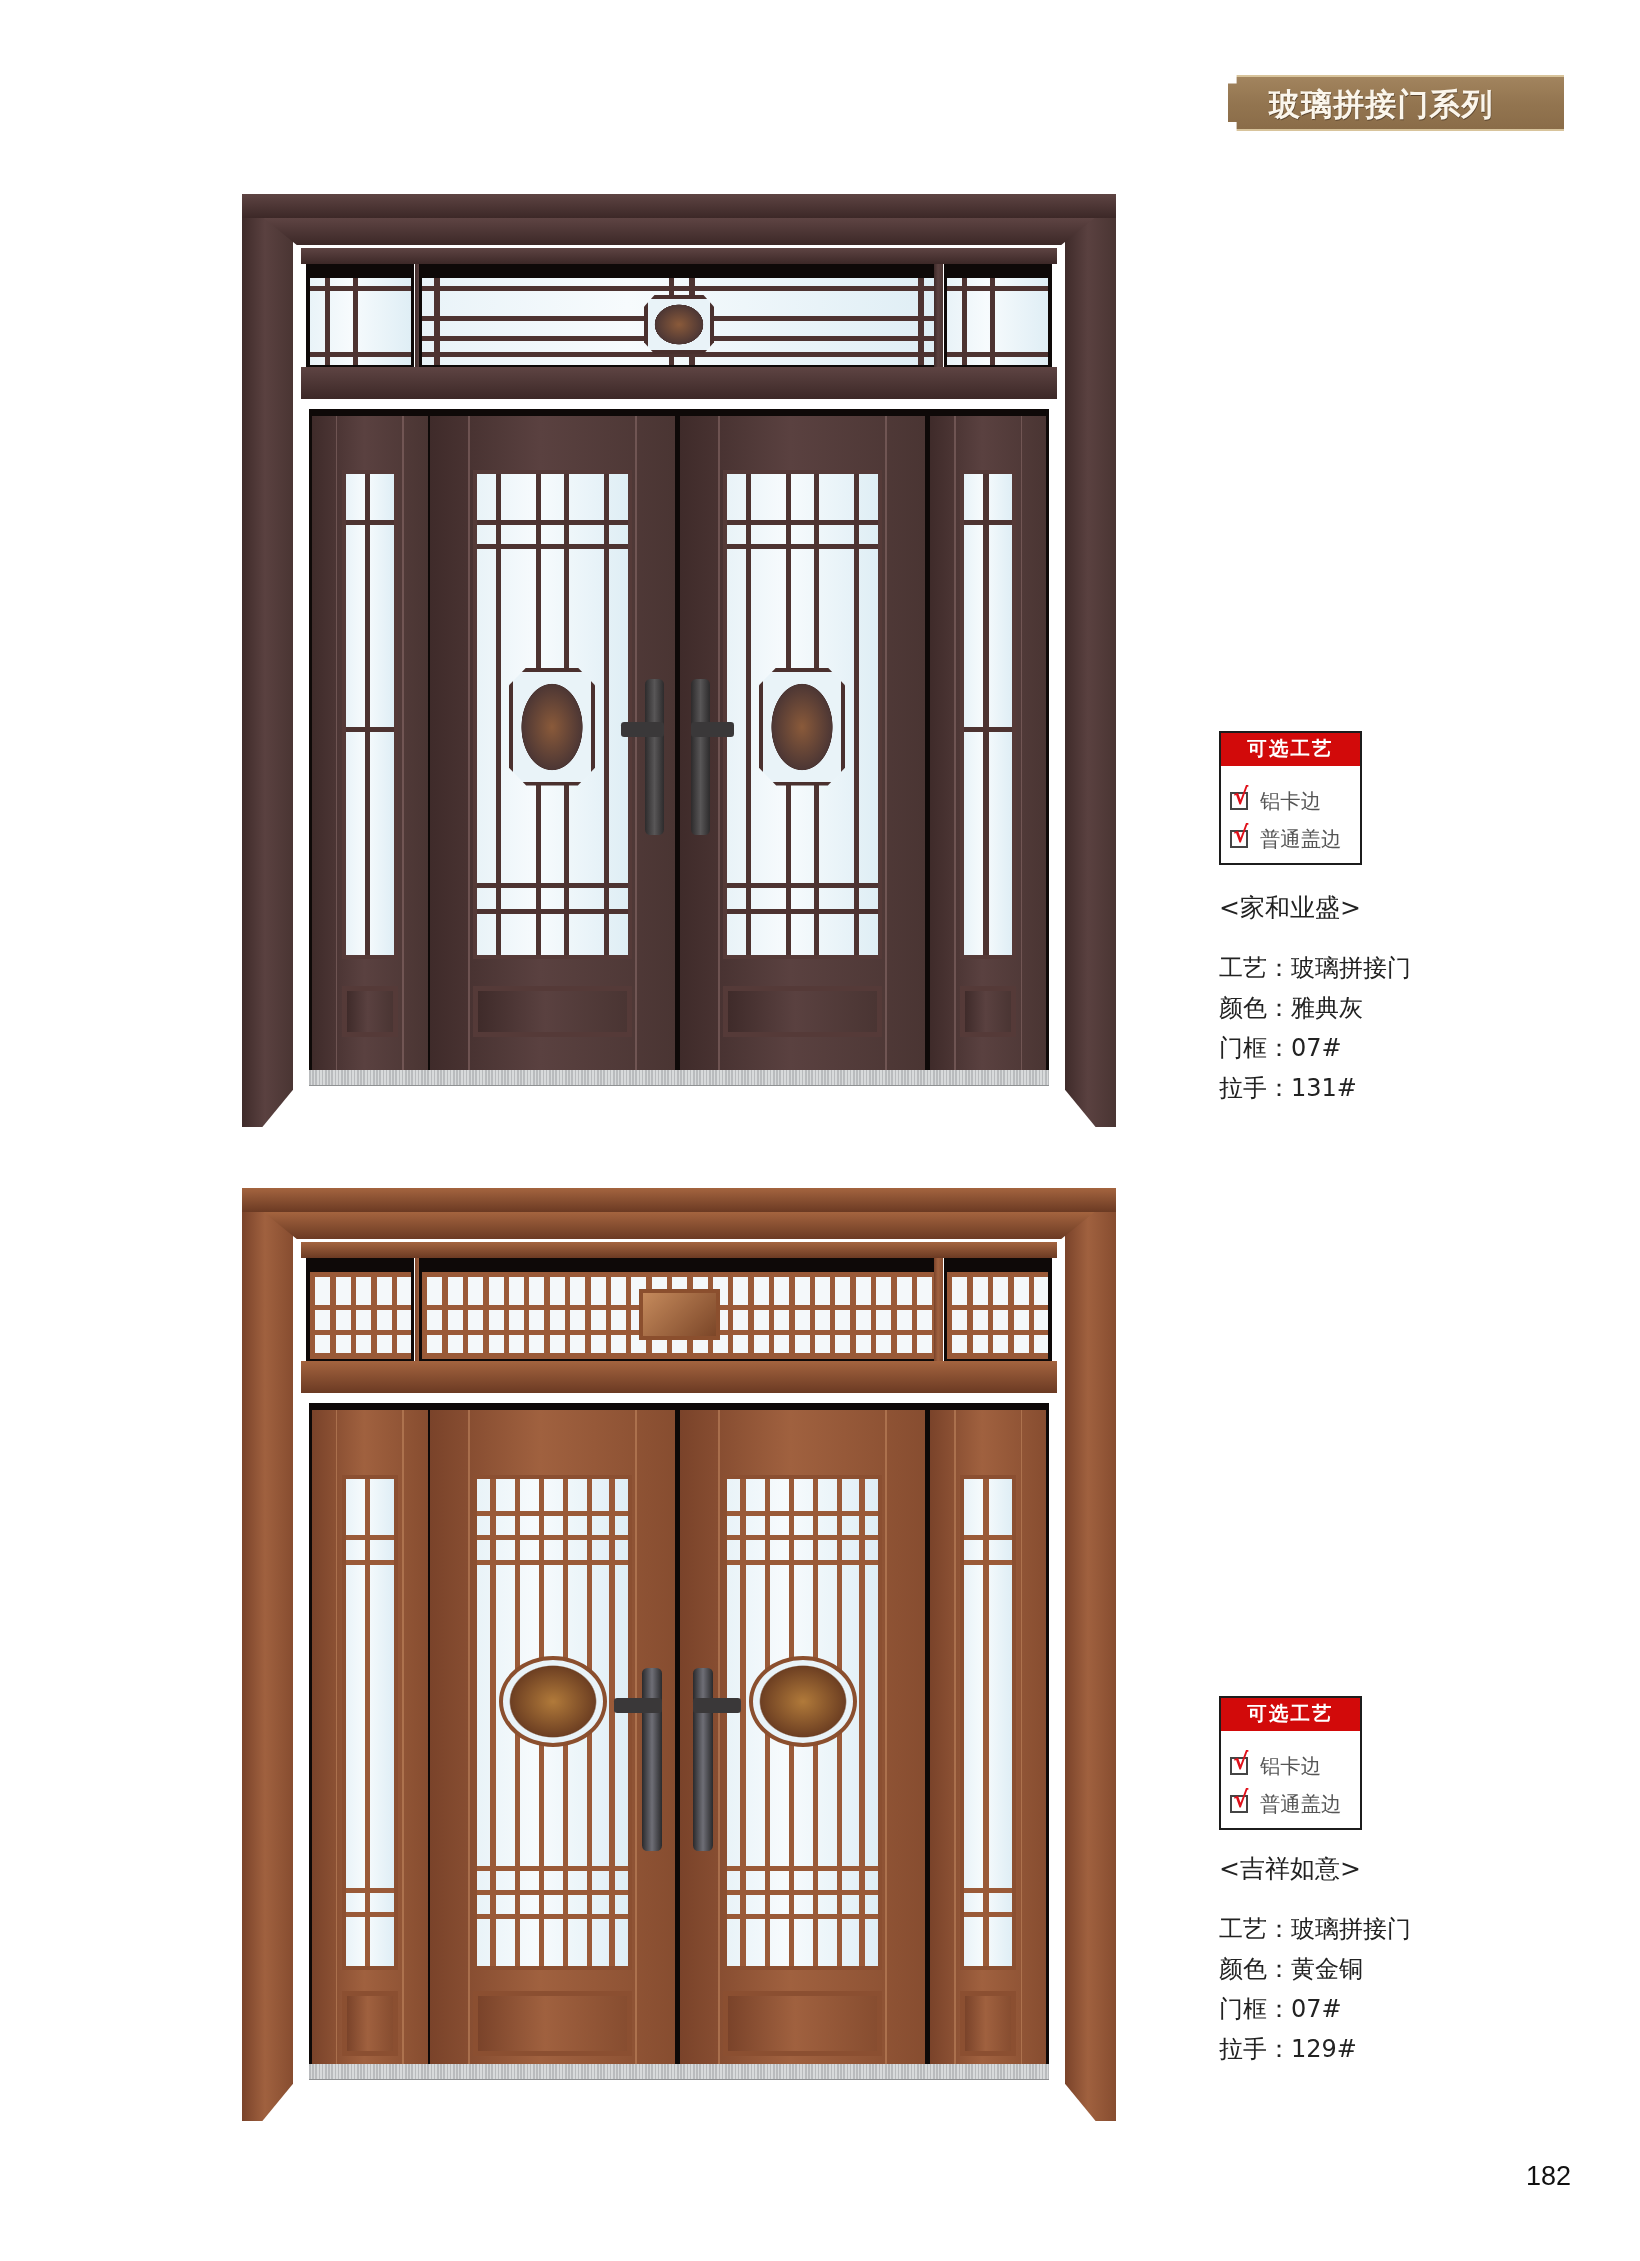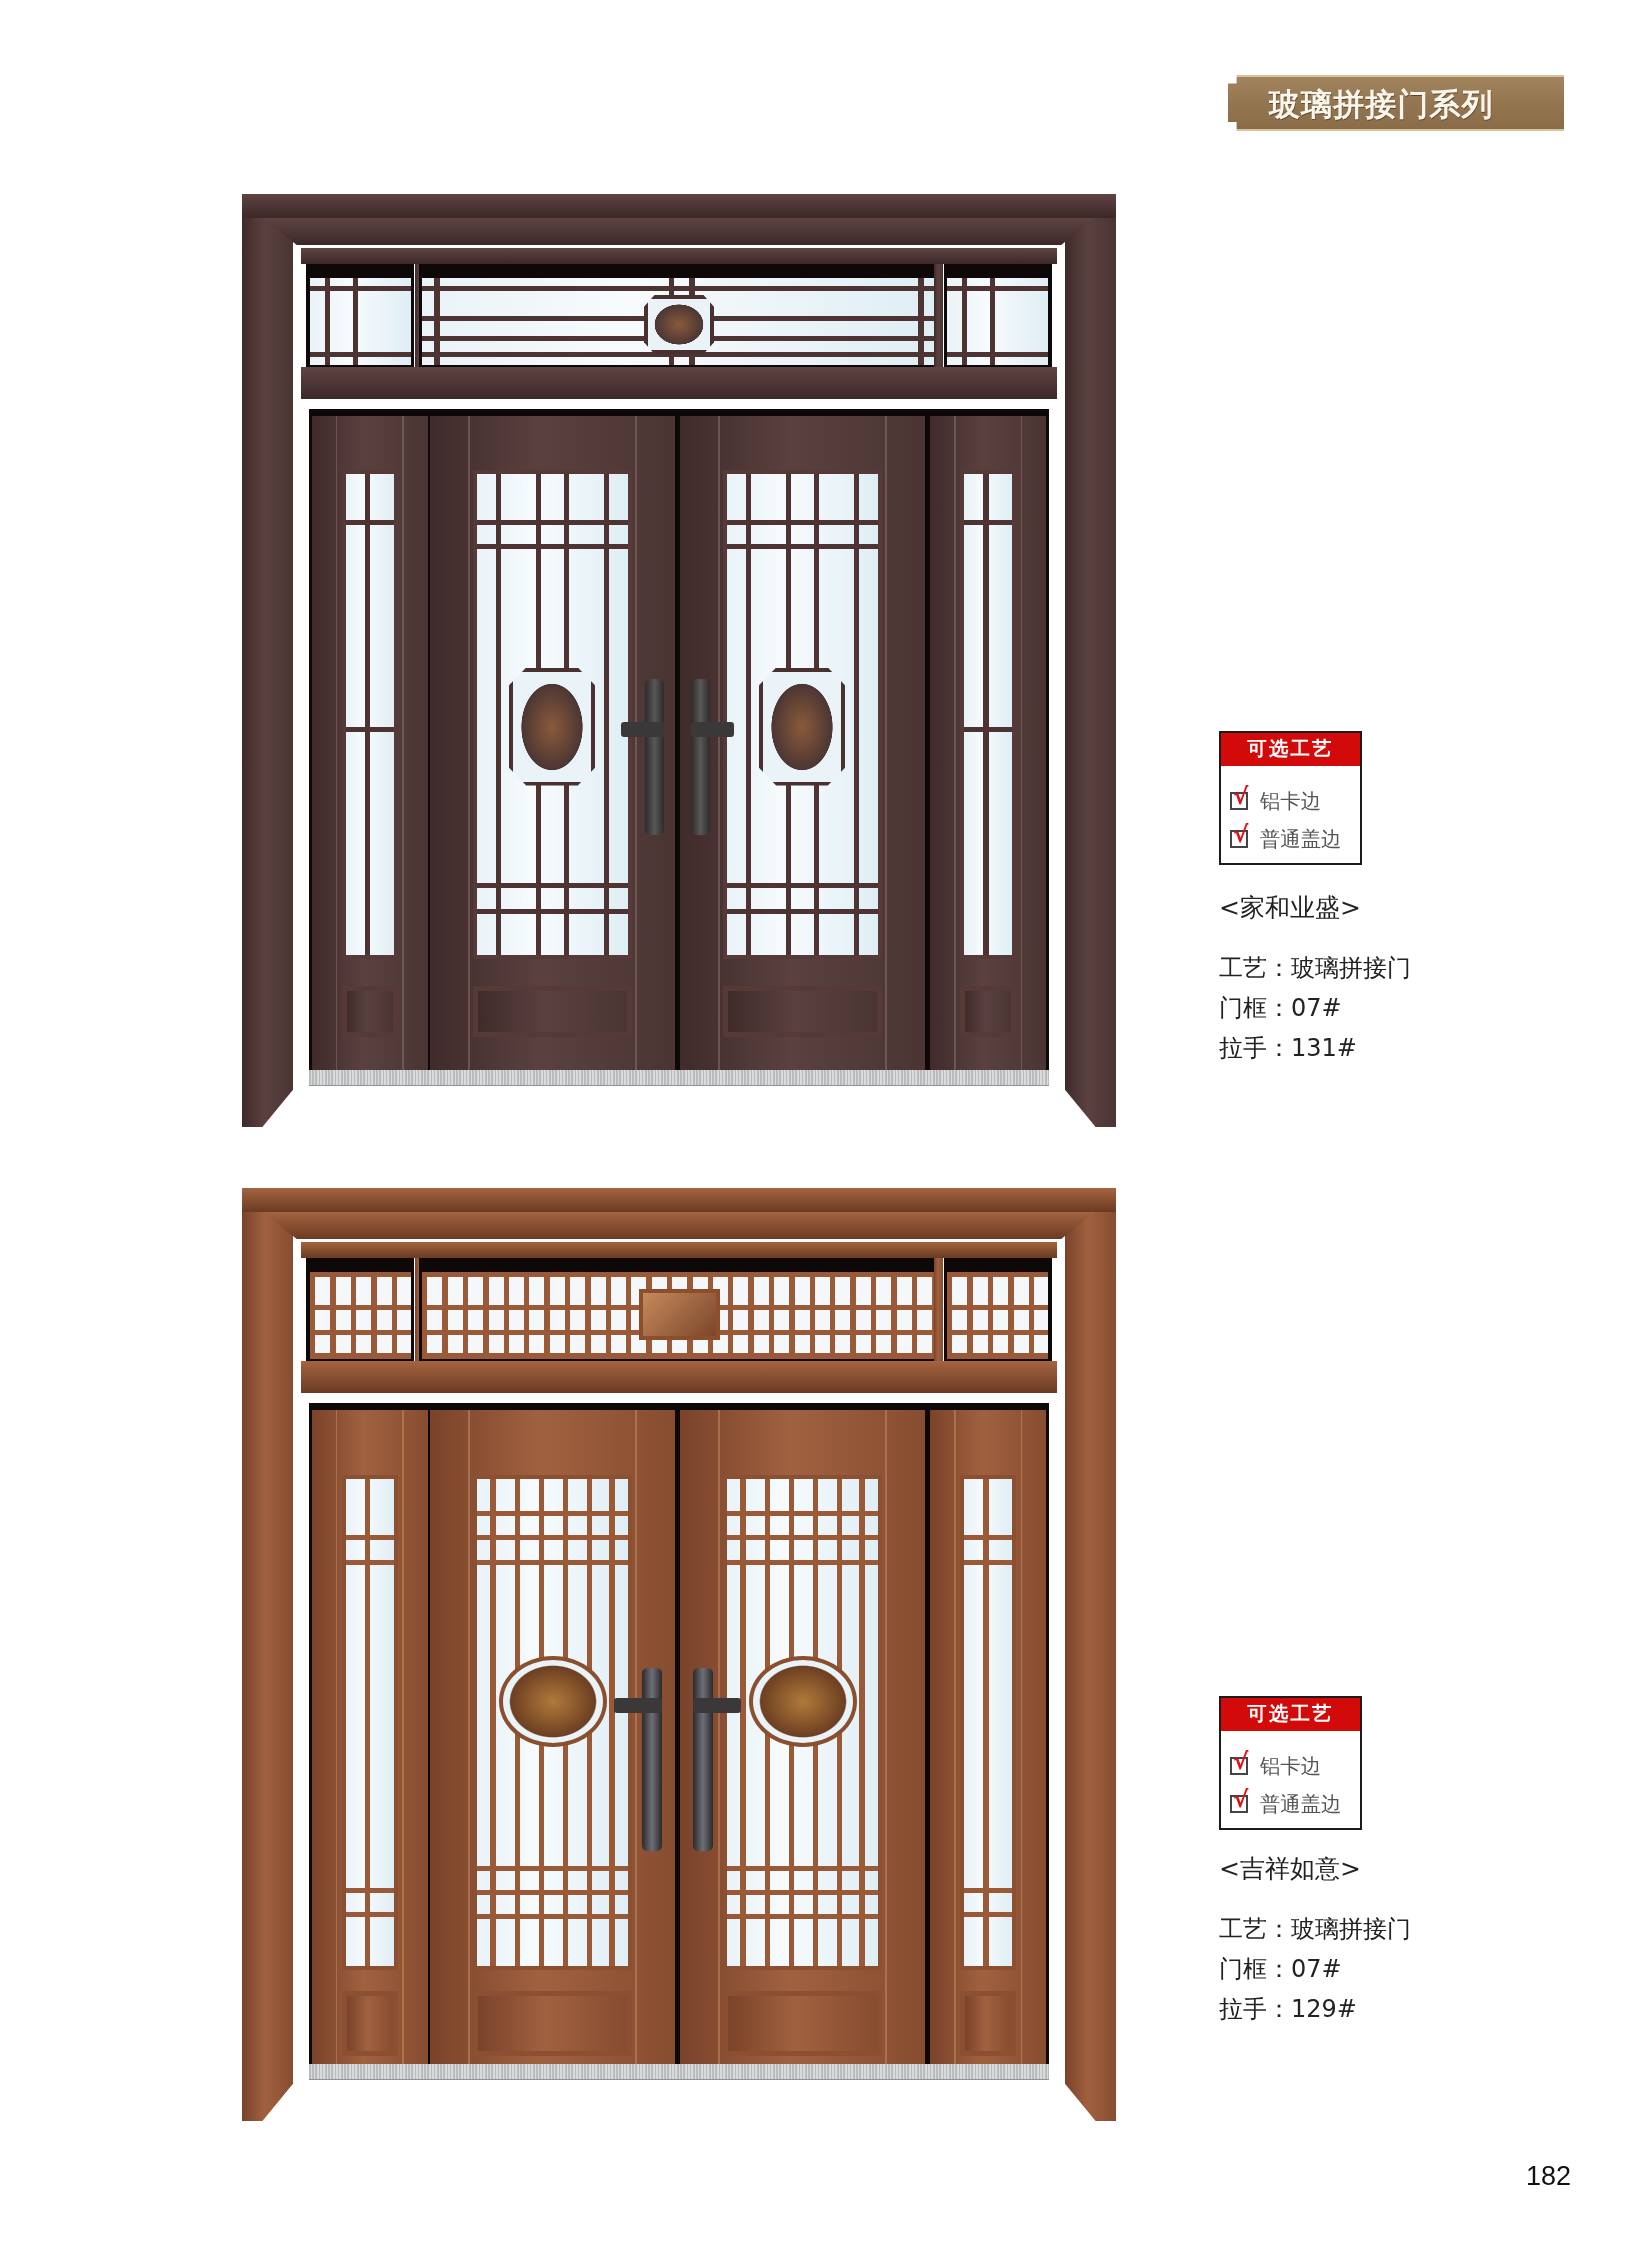--- a/index.html
+++ b/index.html
@@ -342,20 +342,21 @@
   <div class="opt-item oi-2">
     <span class="cb"></span>
     <span>普通盖边</span>
   </div>
 </div>
 
 <div class="info info-1">
   <div class="model-name">&lt;家和业盛&gt;</div>
   <div class="specs">
     <div class="spec">工艺：玻璃拼接门</div>
+    <div class="spec">颜色：雅典灰</div>
     <div class="spec">门框：07#</div>
     <div class="spec">拉手：131#</div>
   </div>
 </div>
 
 <div class="opt-box opt-2">
   <div class="opt-title">可选工艺</div>
   <div class="opt-item oi-1">
     <span class="cb"></span>
     <span>铝卡边</span>
@@ -363,19 +364,20 @@
   <div class="opt-item oi-2">
     <span class="cb"></span>
     <span>普通盖边</span>
   </div>
 </div>
 
 <div class="info info-2">
   <div class="model-name">&lt;吉祥如意&gt;</div>
   <div class="specs">
     <div class="spec">工艺：玻璃拼接门</div>
+    <div class="spec">颜色：黄金铜</div>
     <div class="spec">门框：07#</div>
     <div class="spec">拉手：129#</div>
   </div>
 </div>
 
 <div class="page-num">182</div>
 
 
 </body></html>

